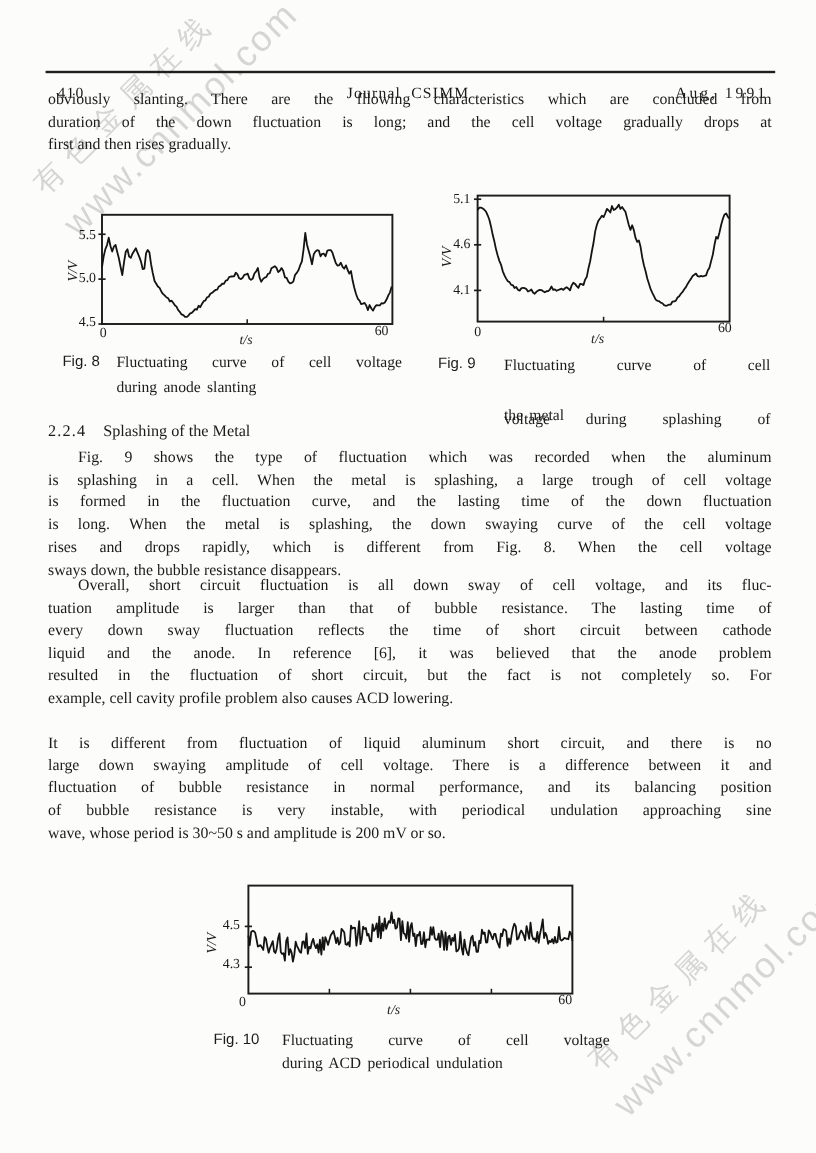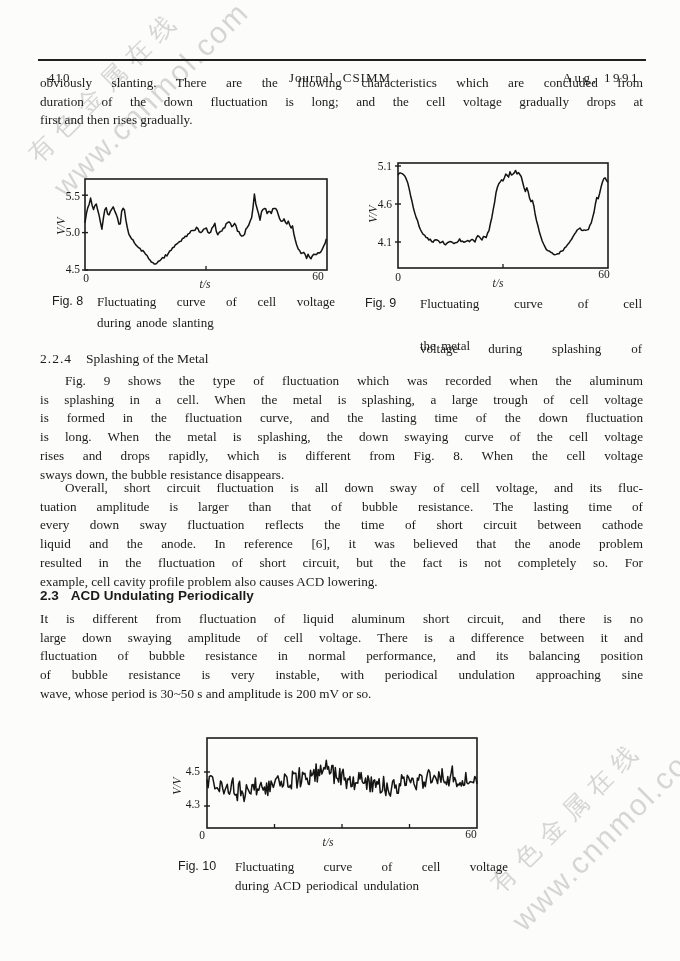--- a/index.html
+++ b/index.html
@@ -78,23 +78,20 @@
       <div class="pl">It is different from fluctuation of liquid aluminum short circuit, and there is no</div>
       <div class="pl">large down swaying amplitude of cell voltage. There is a difference between it and</div>
       <div class="pl">fluctuation of bubble resistance in normal performance, and its balancing position</div>
       <div class="pl">of bubble resistance is very instable, with periodical undulation approaching sine</div>
       <div class="pl last">wave, whose period is 30~50 s and amplitude is 200 mV or so.</div>
     </div>
 
   <div class="h-serif" style="left:40px;top:351px;">
     <span class="num">2.2.4</span><span>Splashing of the Metal</span>
   </div>
-  <div class="h-sans" style="left:40px;top:588px;">
-    <span class="num">2.3</span><span>ACD Undulating Periodically</span>
-  </div>
 
   <svg id="fig8" style="left:80px;top:175px;" width="252" height="100" viewBox="0 0 252 100">
       <rect x="5" y="4" width="242" height="91" fill="none" stroke="#1c1c1c" stroke-width="1.6"></rect>
       <line x1="2" y1="95" x2="8" y2="95" stroke="#1c1c1c" stroke-width="1.4"></line>
       <line x1="2" y1="57.6" x2="8" y2="57.6" stroke="#1c1c1c" stroke-width="1.4"></line>
       <line x1="2" y1="20.200000000000003" x2="8" y2="20.200000000000003" stroke="#1c1c1c" stroke-width="1.4"></line>
       <line x1="125.999" y1="95" x2="125.999" y2="91" stroke="#1c1c1c" stroke-width="1.3"></line>
       <path d="M5.0 47.6L6.4 38.6L7.8 32.6L9.2 29.2L10.6 23.1L12.1 30.2L13.5 34.6L14.9 30.5L16.3 29.1L17.7 35.0L19.1 40.4L20.5 47.5L21.9 54.2L23.4 43.2L24.8 34.8L26.2 32.7L27.6 38.8L29.0 39.9L30.4 36.4L31.8 34.1L33.2 31.8L34.6 35.6L36.1 39.1L37.5 43.0L38.9 49.2L40.3 48.8L41.7 36.2L43.1 33.3L44.5 35.3L45.9 45.2L47.3 52.5L48.8 59.2L50.2 61.5L51.6 63.8L53.0 64.9L54.4 67.9L55.8 69.9L57.2 71.2L58.6 72.7L60.1 73.5L61.5 76.2L62.9 75.5L64.3 77.3L65.7 79.4L67.1 80.5L68.5 83.4L69.9 84.9L71.3 87.0L72.8 87.6L74.2 89.1L75.6 89.1L77.0 88.0L78.4 86.2L79.8 85.7L81.2 84.3L82.6 82.6L84.1 83.1L85.5 79.8L86.9 81.0L88.3 78.3L89.7 76.0L91.1 75.4L92.5 72.8L93.9 72.3L95.3 69.8L96.8 69.0L98.2 67.7L99.6 66.6L101.0 66.3L102.4 63.7L103.8 63.0L105.2 61.3L106.6 61.6L108.1 58.9L109.5 58.4L110.9 55.9L112.3 55.4L113.7 55.4L115.1 55.2L116.5 52.3L117.9 53.6L119.3 56.9L120.8 57.6L122.2 56.5L123.6 54.1L125.0 53.7L126.4 53.0L127.8 57.1L129.2 58.2L130.6 57.2L132.0 52.9L133.5 51.2L134.9 48.3L136.3 56.3L137.7 59.8L139.1 57.6L140.5 56.4L141.9 56.0L143.3 53.2L144.8 52.7L146.2 48.6L147.6 47.7L149.0 46.8L150.4 48.2L151.8 51.7L153.2 50.6L154.6 48.4L156.0 50.6L157.5 56.2L158.9 56.5L160.3 59.7L161.7 61.1L163.1 60.8L164.5 59.5L165.9 54.0L167.3 52.4L168.8 50.0L170.2 46.0L171.6 42.8L173.0 32.6L174.4 19.1L175.8 28.7L177.2 34.0L178.6 38.9L180.0 45.2L181.5 36.8L182.9 34.5L184.3 33.5L185.7 33.8L187.1 38.6L188.5 36.5L189.9 36.4L191.3 38.5L192.8 33.8L194.2 33.5L195.6 33.4L197.0 35.5L198.4 39.9L199.8 44.2L201.2 46.3L202.6 46.1L204.0 43.9L205.5 47.4L206.9 48.9L208.3 46.1L209.7 50.0L211.1 53.0L212.5 50.9L213.9 59.0L215.3 65.0L216.7 70.0L218.2 74.0L219.6 75.5L221.0 78.4L222.4 78.1L223.8 77.4L225.2 79.6L226.6 83.4L228.0 79.2L229.5 82.1L230.9 83.8L232.3 80.9L233.7 79.3L235.1 79.5L236.5 79.5L237.9 77.7L239.3 78.0L240.7 77.1L242.2 74.4L243.6 71.2L245.0 68.6L246.4 63.7" fill="none" stroke="#141414" stroke-width="1.5" stroke-linejoin="round"></path>
     </svg>
   <div class="tick r" style="left:52px;top:190px;width:28px;">5.5</div>

